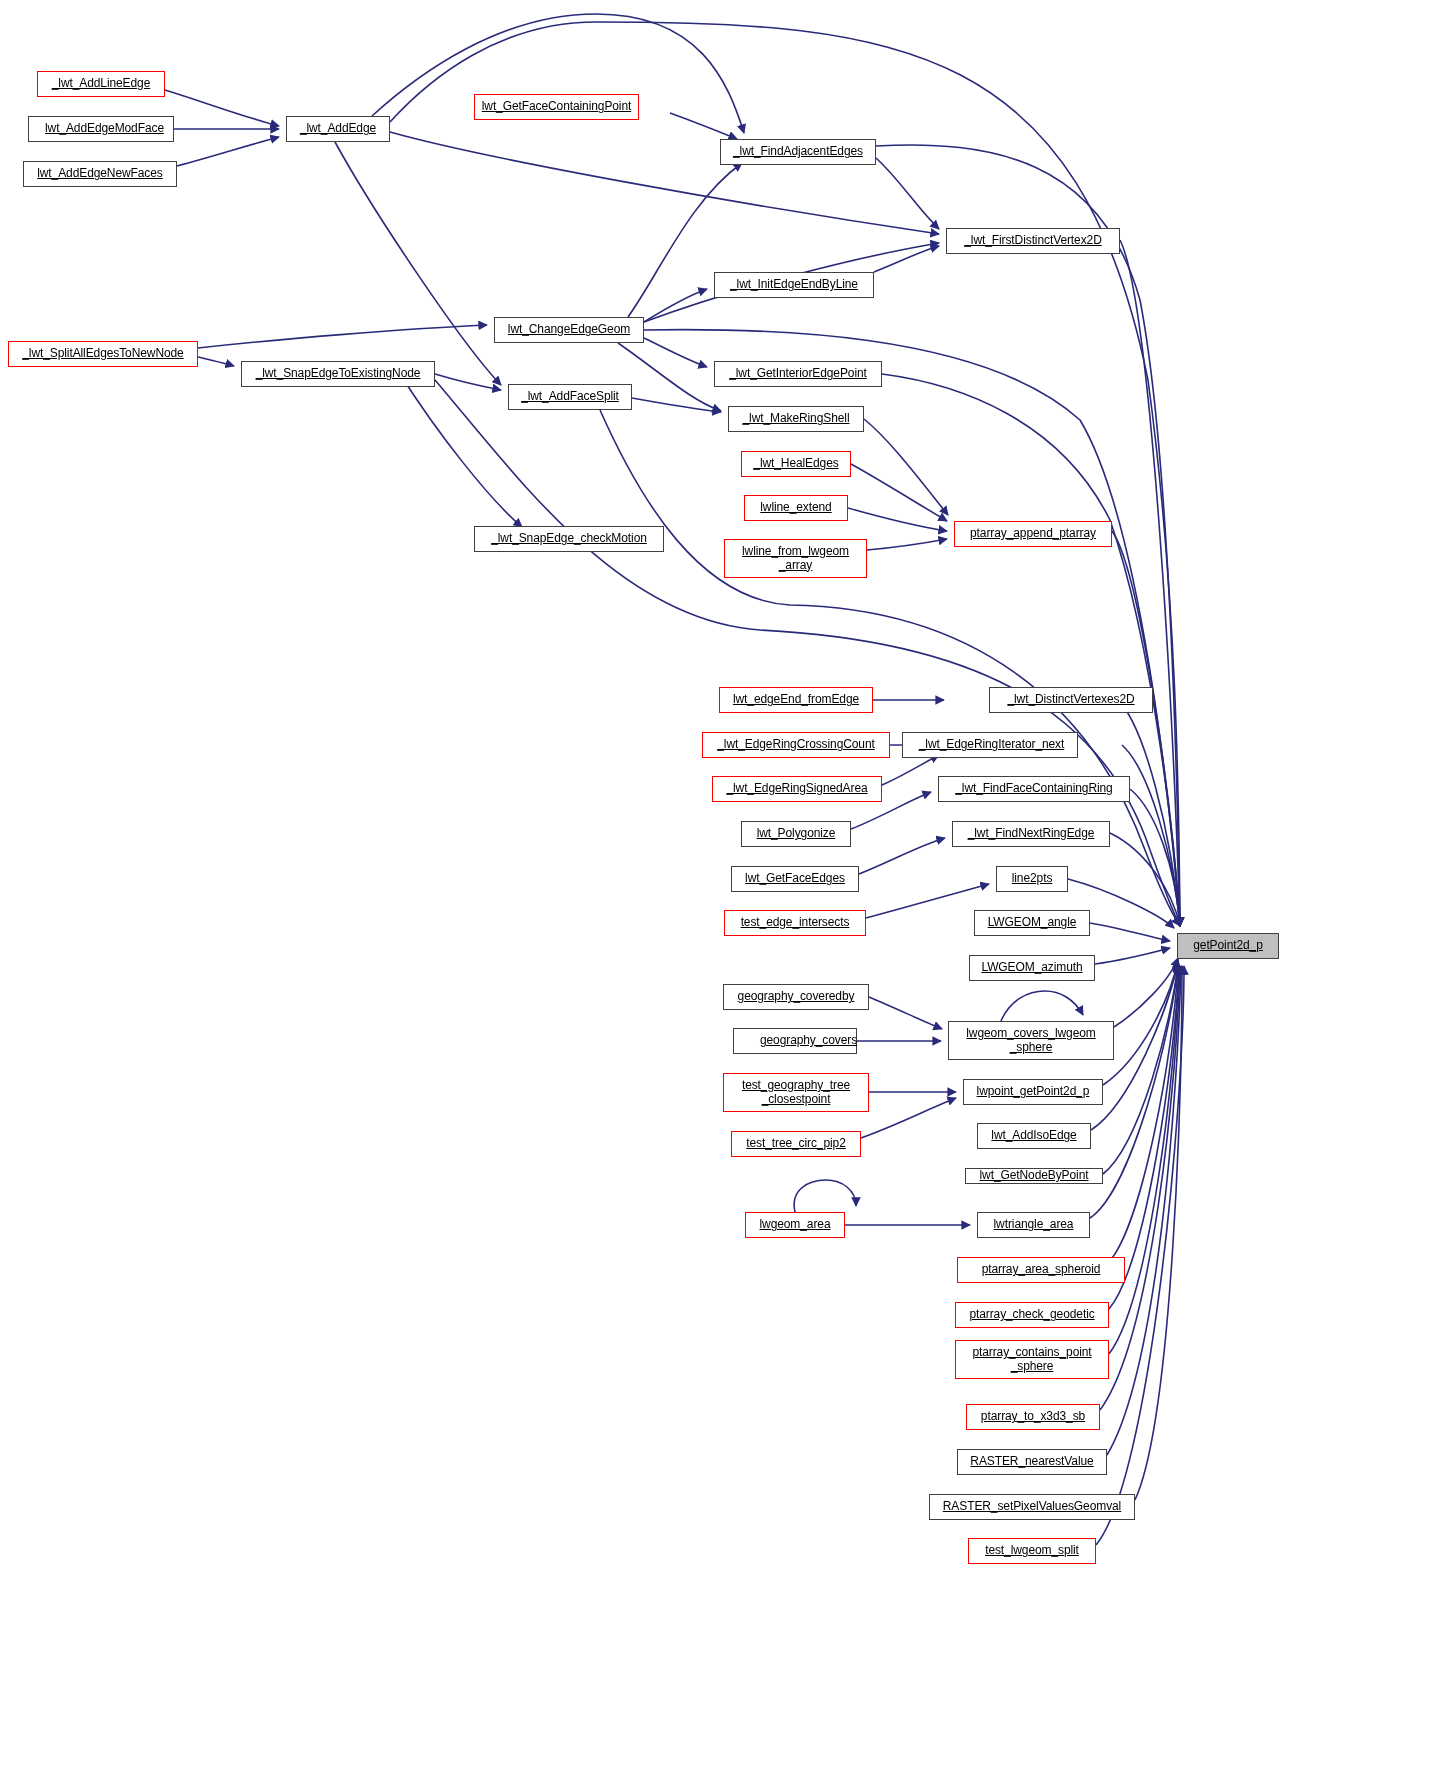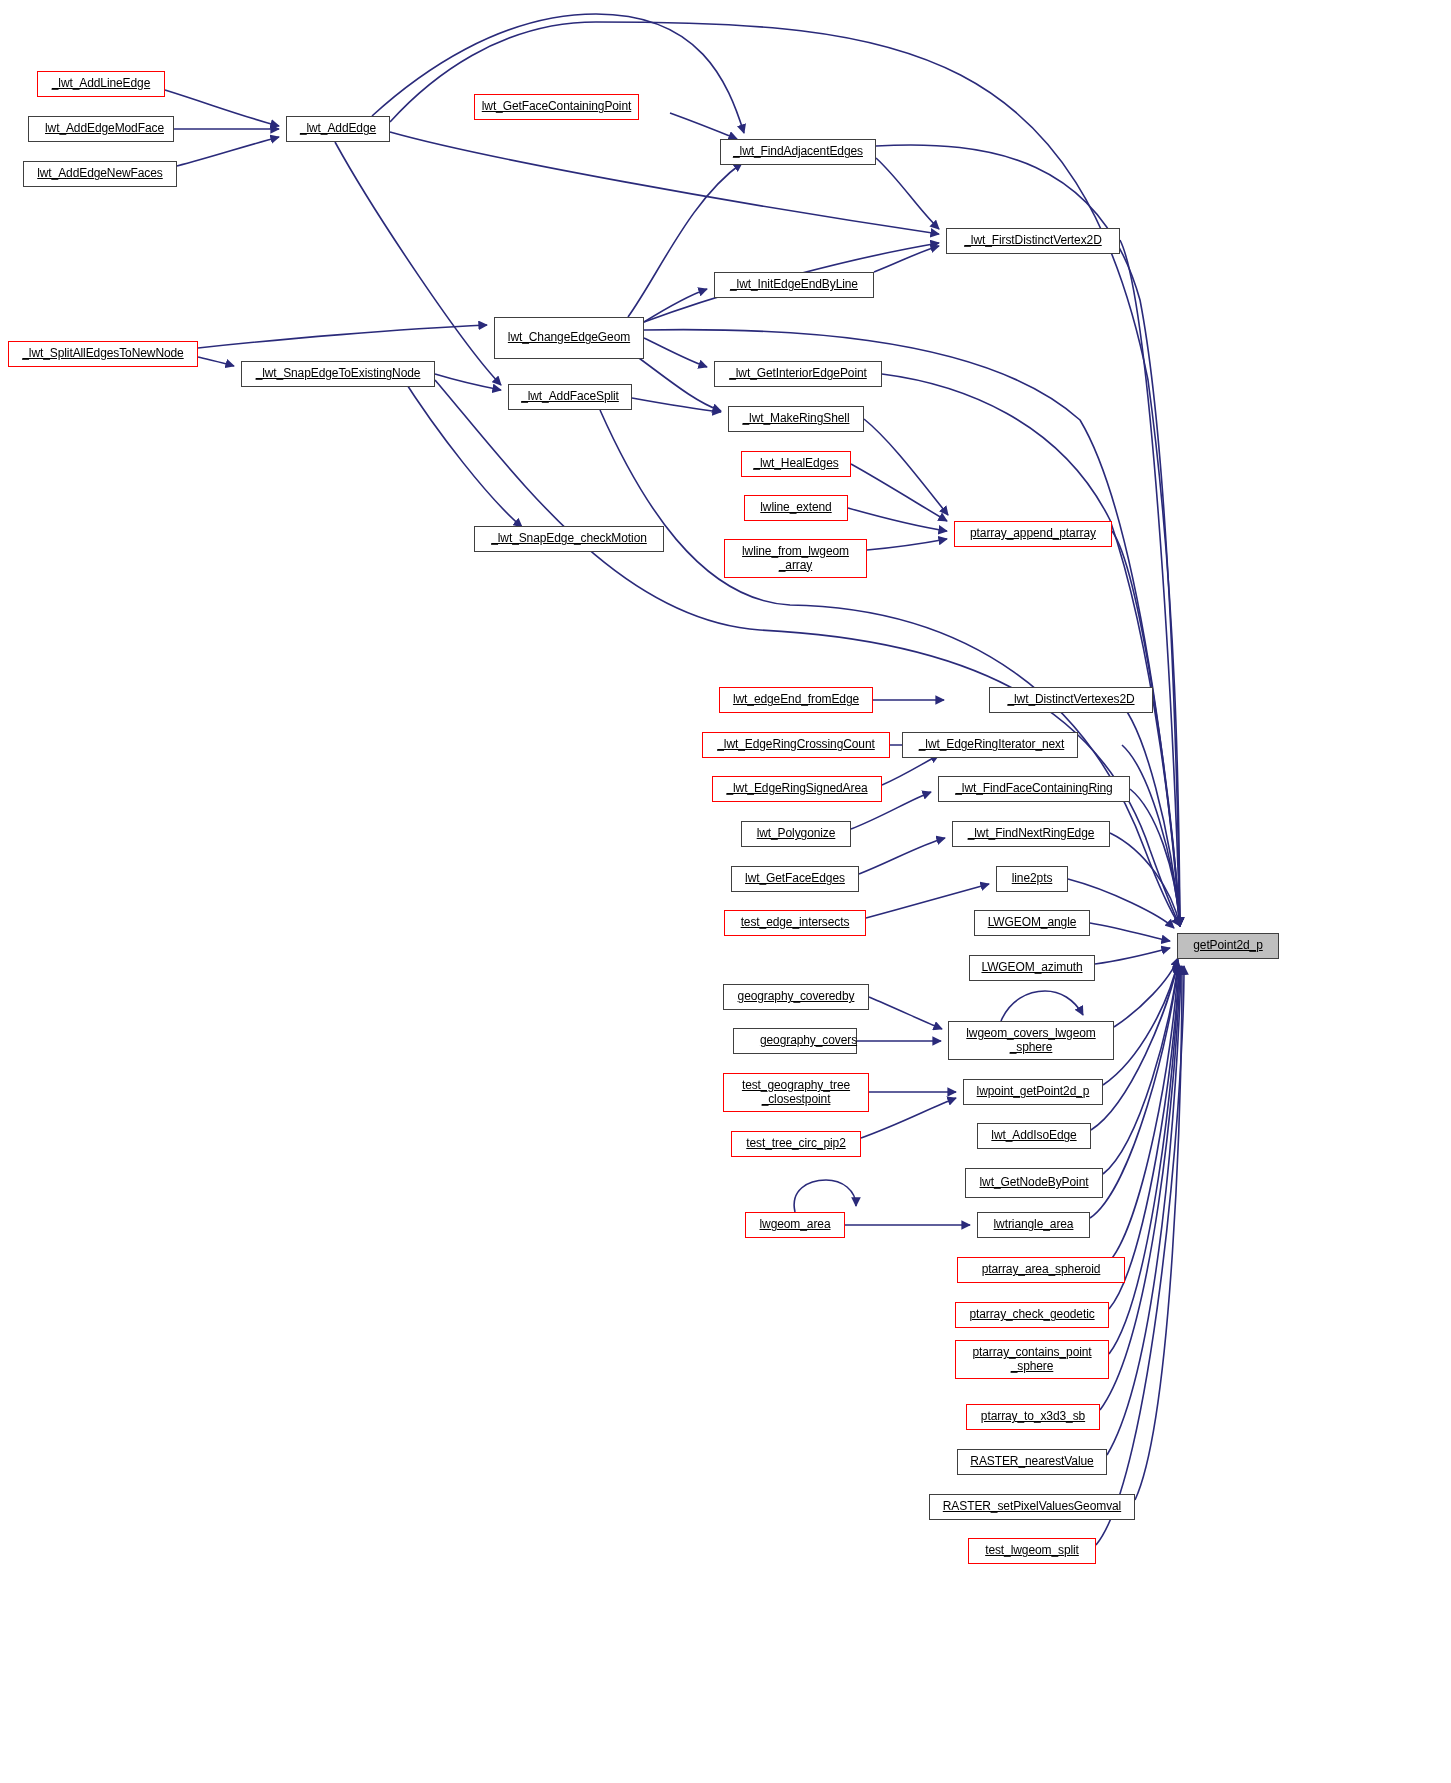--- a/index.html
+++ b/index.html
@@ -150,21 +150,21 @@
   </svg>
 
   <div class="node highlight" style="left:37px;top:71px;width:128px;height:26px;">_lwt_AddLineEdge</div>
   <div class="node normal" style="left:28px;top:116px;width:146px;height:26px;padding-left:12px;">lwt_AddEdgeModFace</div>
   <div class="node normal" style="left:23px;top:161px;width:154px;height:26px;">lwt_AddEdgeNewFaces</div>
   <div class="node normal" style="left:286px;top:116px;width:104px;height:26px;">_lwt_AddEdge</div>
   <div class="node highlight" style="left:474px;top:94px;width:165px;height:26px;">lwt_GetFaceContainingPoint</div>
   <div class="node normal" style="left:720px;top:139px;width:156px;height:26px;">_lwt_FindAdjacentEdges</div>
   <div class="node normal" style="left:946px;top:228px;width:174px;height:26px;">_lwt_FirstDistinctVertex2D</div>
   <div class="node normal" style="left:714px;top:272px;width:160px;height:26px;">_lwt_InitEdgeEndByLine</div>
-  <div class="node normal" style="left:494px;top:317px;width:150px;height:42px;">lwt_ChangeEdgeGeom</div>
+  <div class="node normal" style="left:494px;top:317px;width:150px;height:26px;">lwt_ChangeEdgeGeom</div>
   <div class="node highlight" style="left:8px;top:341px;width:190px;height:26px;">_lwt_SplitAllEdgesToNewNode</div>
   <div class="node normal" style="left:241px;top:361px;width:194px;height:26px;">_lwt_SnapEdgeToExistingNode</div>
   <div class="node normal" style="left:714px;top:361px;width:168px;height:26px;">_lwt_GetInteriorEdgePoint</div>
   <div class="node normal" style="left:508px;top:384px;width:124px;height:26px;">_lwt_AddFaceSplit</div>
   <div class="node normal" style="left:728px;top:406px;width:136px;height:26px;">_lwt_MakeRingShell</div>
   <div class="node highlight" style="left:741px;top:451px;width:110px;height:26px;">_lwt_HealEdges</div>
   <div class="node highlight" style="left:744px;top:495px;width:104px;height:26px;">lwline_extend</div>
   <div class="node normal" style="left:474px;top:526px;width:190px;height:26px;">_lwt_SnapEdge_checkMotion</div>
   <div class="node highlight" style="left:724px;top:539px;width:143px;height:39px;">lwline_from_lwgeom
 _array</div>
@@ -184,21 +184,21 @@
   <div class="node normal" style="left:969px;top:955px;width:126px;height:26px;">LWGEOM_azimuth</div>
   <div class="node normal" style="left:723px;top:984px;width:146px;height:26px;">geography_coveredby</div>
   <div class="node normal" style="left:733px;top:1028px;width:124px;height:26px;padding-left:32px;">geography_covers</div>
   <div class="node normal" style="left:948px;top:1021px;width:166px;height:39px;">lwgeom_covers_lwgeom
 _sphere</div>
   <div class="node highlight" style="left:723px;top:1073px;width:146px;height:39px;">test_geography_tree
 _closestpoint</div>
   <div class="node normal" style="left:963px;top:1079px;width:140px;height:26px;">lwpoint_getPoint2d_p</div>
   <div class="node highlight" style="left:731px;top:1131px;width:130px;height:26px;">test_tree_circ_pip2</div>
   <div class="node normal" style="left:977px;top:1123px;width:114px;height:26px;">lwt_AddIsoEdge</div>
-  <div class="node normal" style="left:965px;top:1168px;width:138px;height:30px;">lwt_GetNodeByPoint</div>
+  <div class="node normal" style="left:965px;top:1168px;width:138px;height:16px;">lwt_GetNodeByPoint</div>
   <div class="node highlight" style="left:745px;top:1212px;width:100px;height:26px;">lwgeom_area</div>
   <div class="node normal" style="left:977px;top:1212px;width:113px;height:26px;">lwtriangle_area</div>
   <div class="node highlight" style="left:957px;top:1257px;width:168px;height:26px;">ptarray_area_spheroid</div>
   <div class="node highlight" style="left:955px;top:1302px;width:154px;height:26px;">ptarray_check_geodetic</div>
   <div class="node highlight" style="left:955px;top:1340px;width:154px;height:39px;">ptarray_contains_point
 _sphere</div>
   <div class="node highlight" style="left:966px;top:1404px;width:134px;height:26px;">ptarray_to_x3d3_sb</div>
   <div class="node normal" style="left:957px;top:1449px;width:150px;height:26px;">RASTER_nearestValue</div>
   <div class="node normal" style="left:929px;top:1494px;width:206px;height:26px;">RASTER_setPixelValuesGeomval</div>
   <div class="node highlight" style="left:968px;top:1538px;width:128px;height:26px;">test_lwgeom_split</div>

